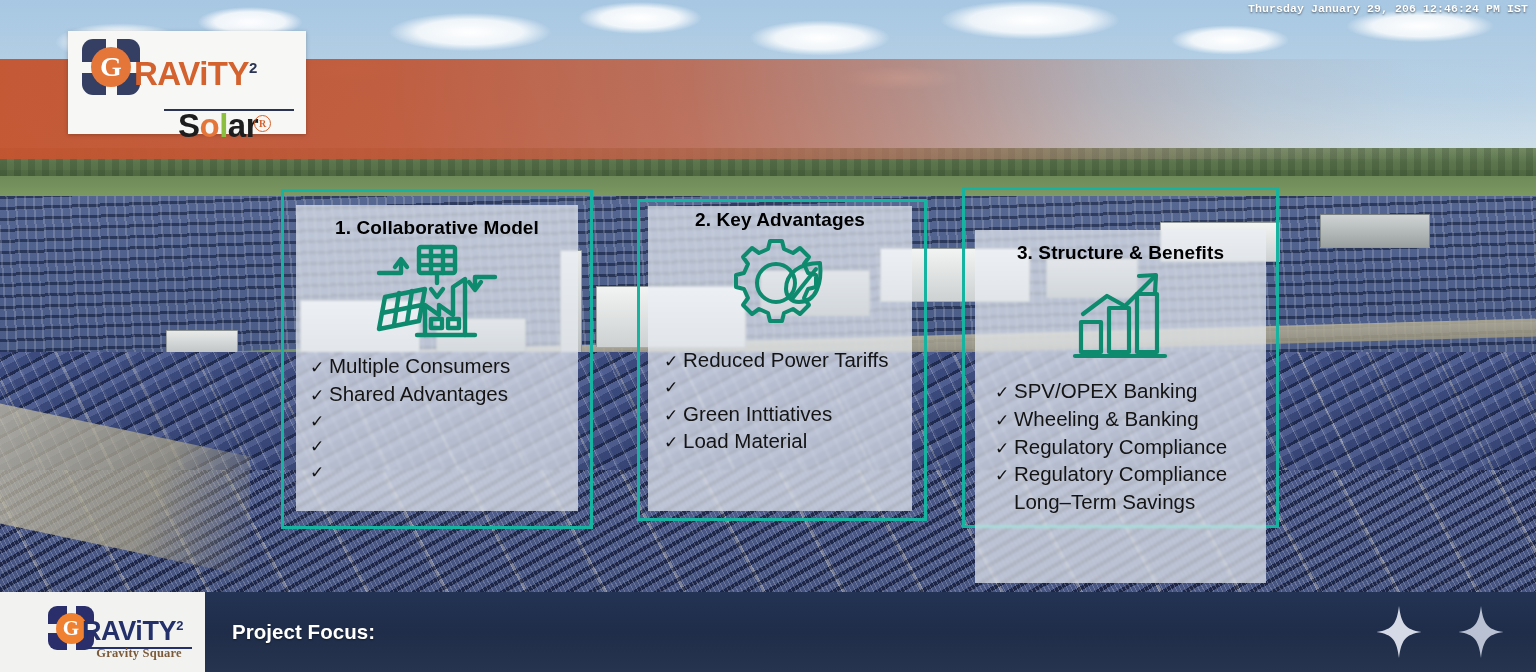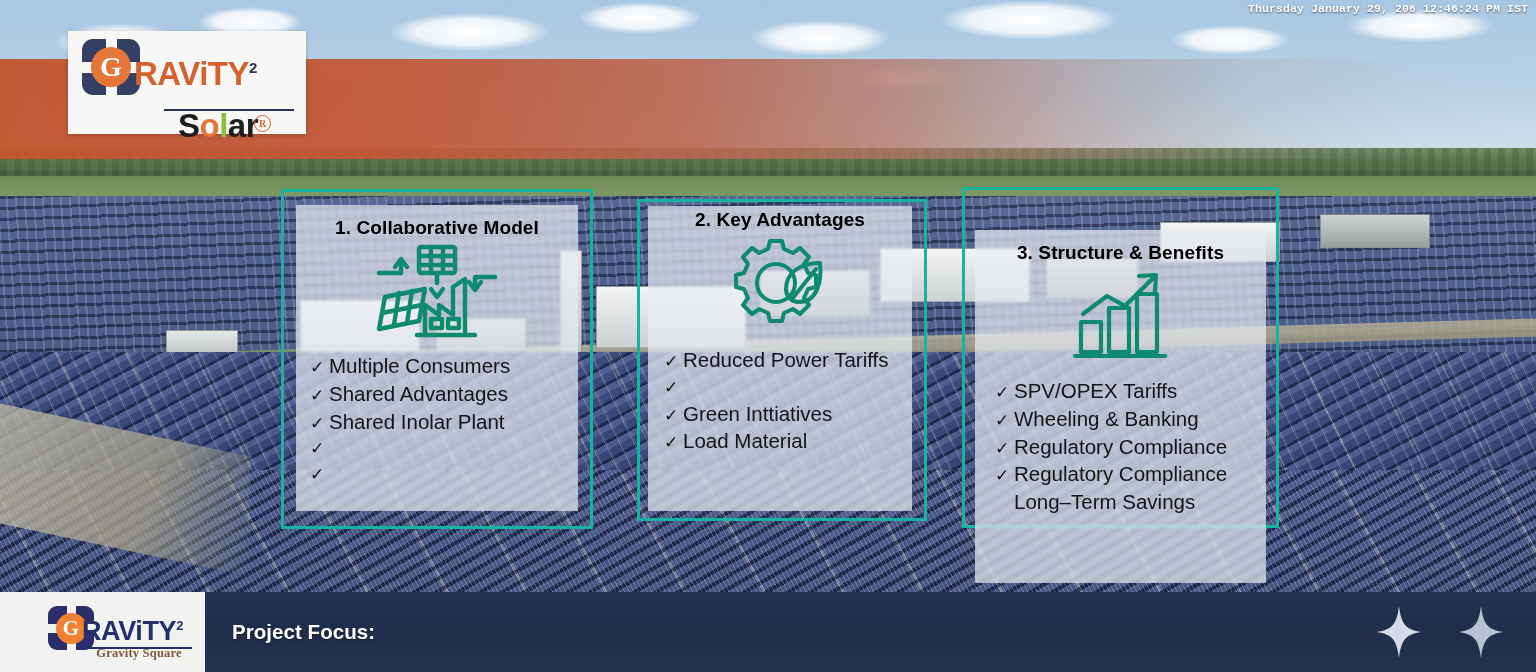--- a/index.html
+++ b/index.html
@@ -366,21 +366,20 @@
       <li>
           <span class="tick">✓</span>
           <span>Multiple Consumers</span>
         </li>
       <li>
           <span class="tick">✓</span>
           <span>Shared Advantages</span>
         </li>
       <li>
           <span class="tick">✓</span>
-          <span>Shared Inolar Plant</span>
         </li>
       <li>
           <span class="tick">✓</span>
         </li>
       <li>
           <span class="tick">✓</span>
         </li>
     </ul>
   </div>
 
@@ -427,21 +426,21 @@
           <rect x="68" y="24" width="20" height="58"></rect>
           <line x1="6" y1="86" x2="96" y2="86"></line>
           <polyline points="14,44 38,26 56,36 86,6"></polyline>
           <polyline points="70,6 87,5 86,22"></polyline>
         </g>
       </svg>
     </div>
     <ul class="card-list" style="margin:10px 0 0 20px;">
       <li>
           <span class="tick">✓</span>
-          <span>SPV/OPEX Tariffs</span>
+          <span>SPV/OPEX Banking</span>
         </li>
       <li>
           <span class="tick">✓</span>
           <span>Wheeling &amp; Banking</span>
         </li>
       <li>
           <span class="tick">✓</span>
           <span>Regulatory Compliance</span>
         </li>
       <li>

